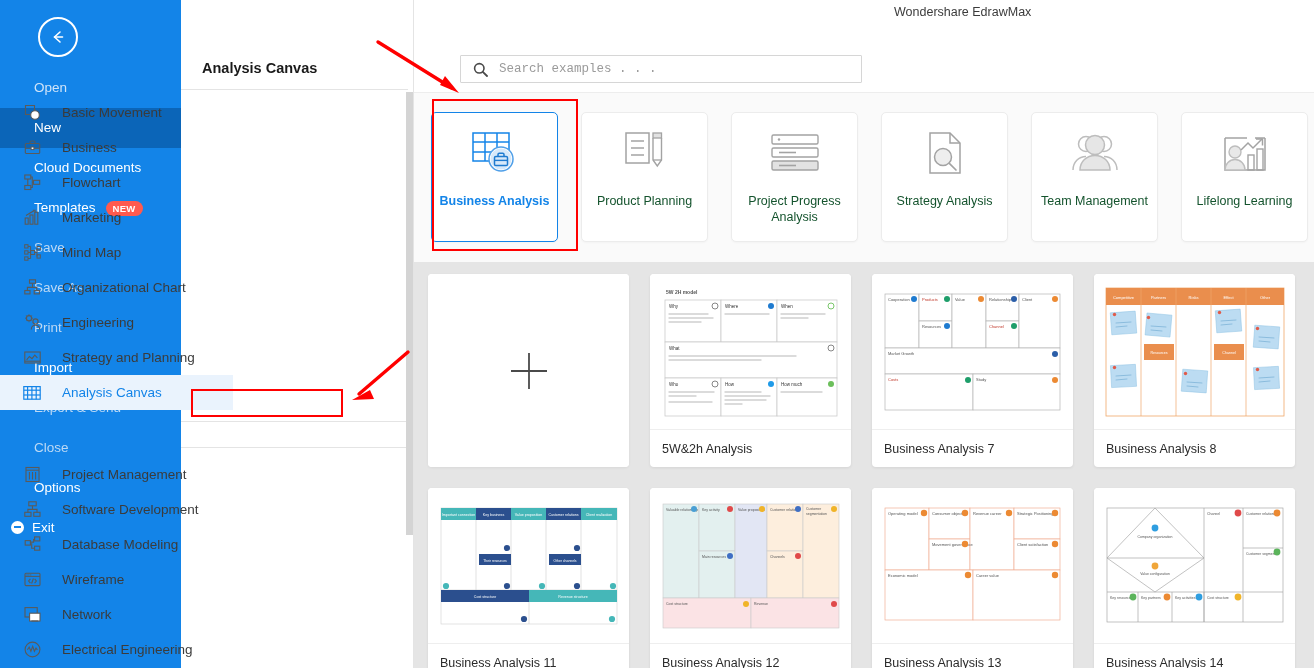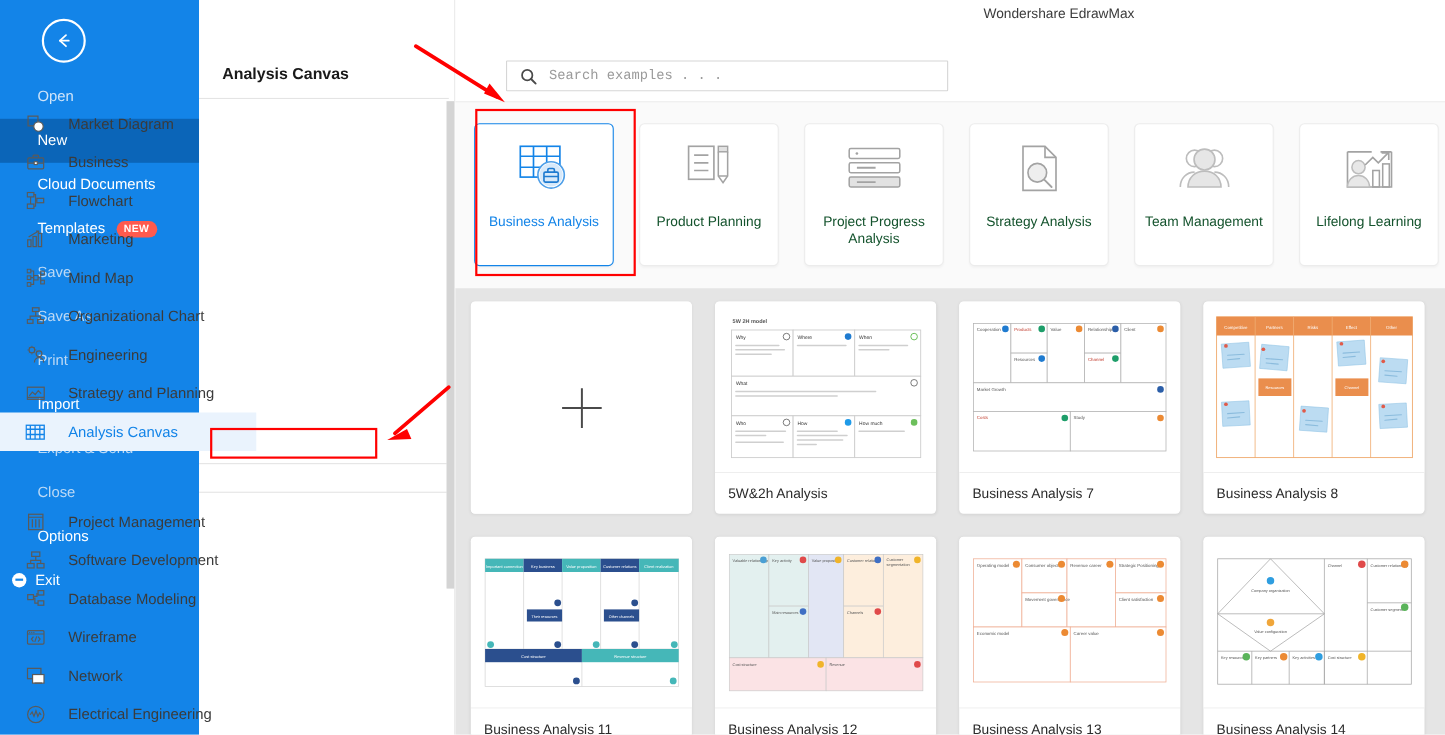--- a/index.html
+++ b/index.html
@@ -137,21 +137,21 @@
   }
   .subcard .sc-icon {
     height: 80px; display: flex; align-items: center; justify-content: center;
     color: #9b9b9b;
   }
   .subcard .sc-label {
     font-size: 12.5px; color: #14532d; text-align: center;
     line-height: 16px; padding: 0 6px;
   }
   .subcard.active { border: 1px solid #1384e8; }
-  .subcard.active .sc-label { color: #1384e8; }
+  .subcard.active .sc-label { color: #1384e8; font-weight: bold; }
   .subcard.active .sc-icon { color: #1384e8; }
 
   .templates {
     position: absolute; left: 0; top: 262px;
     width: 900px; height: 406px; background: #e5e5e5;
     overflow: hidden;
   }
   .tpl-grid {
     position: absolute; left: 14px; top: 12px;
     display: flex; flex-wrap: wrap; gap: 21px 21px;
@@ -218,21 +218,21 @@
   <div class="cat-rule"></div>
 
   <div class="cat-list">
     <div class="cat-item">
       <span class="ci-icon">
         <svg width="17" height="17" viewBox="0 0 17 17">
             <path d="M1.5 1.5h9v9h-9z" fill="none" stroke="currentColor" stroke-width="1.1"></path>
             <circle cx="11" cy="11" r="4.3" fill="#fff" stroke="currentColor" stroke-width="1.1"></circle>
           </svg>
       </span>
-      <span class="ci-label">Market Diagram</span>
+      <span class="ci-label">Basic Movement</span>
     </div>
     <div class="cat-item">
       <span class="ci-icon">
         <svg width="17" height="17" viewBox="0 0 17 17">
             <rect x="1.3" y="4.5" width="14.4" height="10" rx="1" fill="none" stroke="currentColor" stroke-width="1.1"></rect>
             <path d="M6 4.5V3a1 1 0 011-1h3a1 1 0 011 1v1.5" fill="none" stroke="currentColor" stroke-width="1.1"></path>
             <line x1="1.3" y1="9.3" x2="15.7" y2="9.3" stroke="currentColor" stroke-width="1.1"></line>
             <rect x="7.1" y="8" width="2.8" height="2.6" fill="#fff" stroke="currentColor" stroke-width="1"></rect>
           </svg>
       </span>

